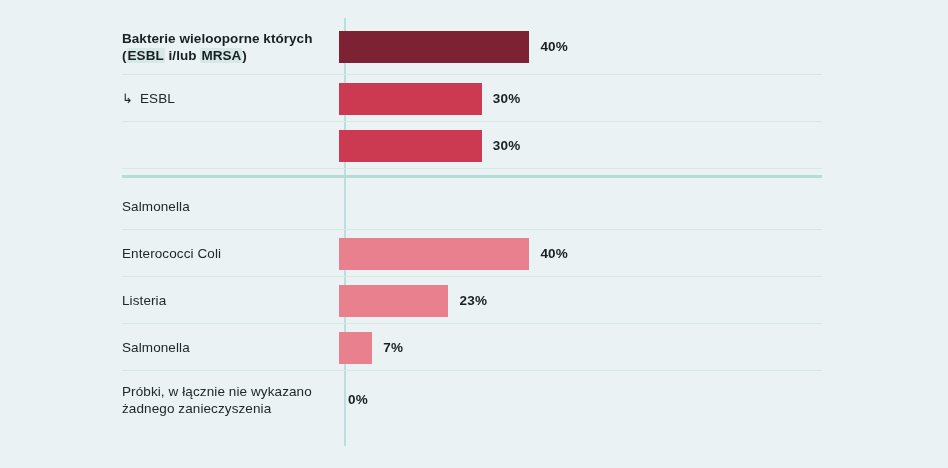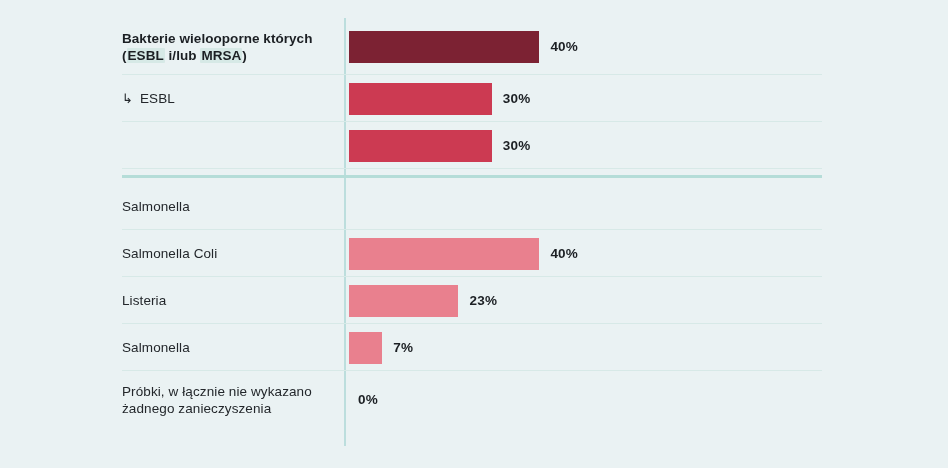--- a/index.html
+++ b/index.html
@@ -86,21 +86,21 @@
 
   .arrow-icon {
     display: inline-block;
     margin-right: 7px;
     color: #23272b;
     font-size: 13px;
   }
 
   .bar-wrap {
     position: absolute;
-    left: 349px;
+    left: 339px;
     display: flex;
     align-items: center;
     height: 100%;
   }
 
   .bar {
     height: 32px;
     border-radius: 0;
   }
 
@@ -166,21 +166,21 @@
             <div class="bar-value">30%</div>
           </div>
         </div>
       </div>
       <div class="group-sep"></div>
       <div class="group">
         <div class="row">
           <div class="row-label"><span>Salmonella</span></div>
         </div>
         <div class="row">
-          <div class="row-label"><span>Salmonella Coli</span></div>
+          <div class="row-label"><span>Enterococci Coli</span></div>
           <div class="bar-wrap">
             <div class="bar" style="width: 190.4px; background: rgb(233, 128, 142);"></div>
             <div class="bar-value">40%</div>
           </div>
         </div>
         <div class="row">
           <div class="row-label"><span>Listeria</span></div>
           <div class="bar-wrap">
             <div class="bar" style="width: 109.48px; background: rgb(233, 128, 142);"></div>
             <div class="bar-value">23%</div>

